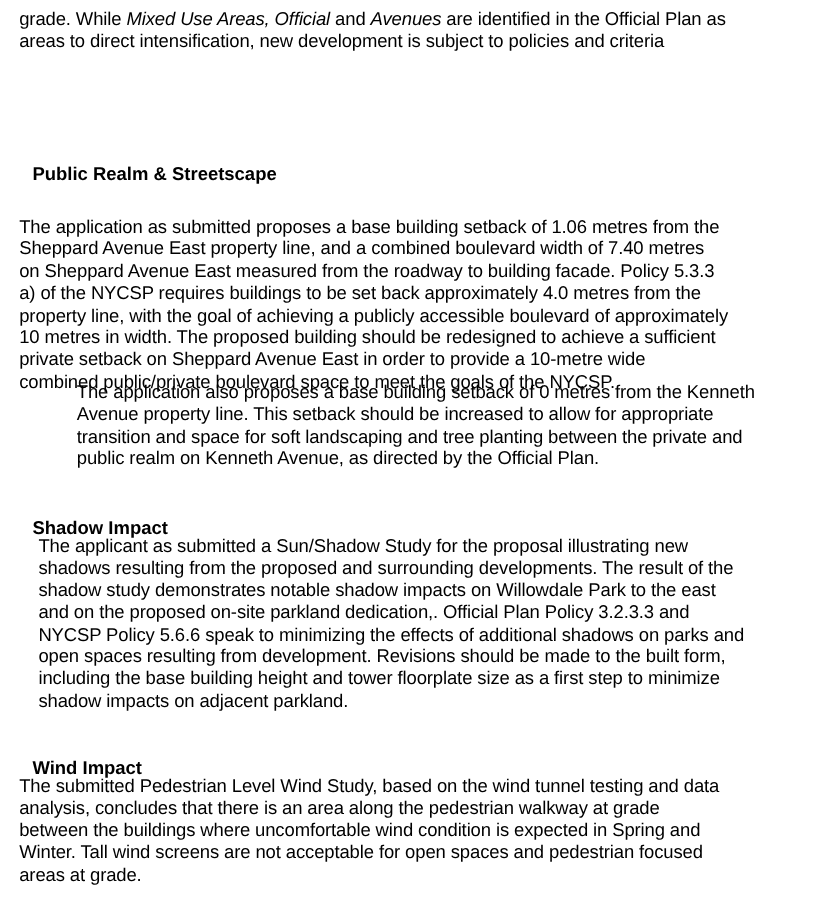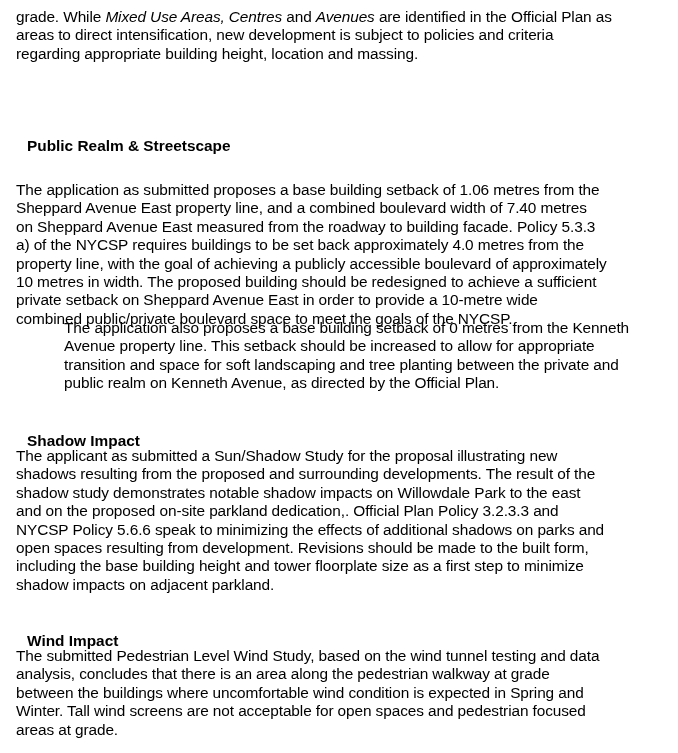--- a/index.html
+++ b/index.html
@@ -38,41 +38,40 @@
     }
     .block { position: absolute; left: 0; }
     em { font-style: italic; }
   </style>
 </head>
 <body>
 
 <div class="page">
 
   <div class="block" style="top:8px;">
-    <p class="para"><span>grade. While </span><em>Mixed Use Areas, Centres</em><span> and </span><em>Avenues</em><span> are identified in the Official Plan as</span></p>
+    <p class="para"><span>grade. While </span><em>Mixed Use Areas, Official</em><span> and </span><em>Avenues</em><span> are identified in the Official Plan as</span></p>
     <p class="para">areas to direct intensification, new development is subject to policies and criteria</p>
-    <p class="para">regarding appropriate building height, location and massing.</p>
   </div>
 
   <h2 class="heading" style="top:126px;">Public Realm &amp; Streetscape</h2>
   <p class="para block" style="top:165px;margin-top:16px;">The application as submitted proposes a base building setback of 1.06 metres from the
 Sheppard Avenue East property line, and a combined boulevard width of 7.40 metres
 on Sheppard Avenue East measured from the roadway to building facade. Policy 5.3.3
 a) of the NYCSP requires buildings to be set back approximately 4.0 metres from the
 property line, with the goal of achieving a publicly accessible boulevard of approximately
 10 metres in width. The proposed building should be redesigned to achieve a sufficient
 private setback on Sheppard Avenue East in order to provide a 10-metre wide
 combined public/private boulevard space to meet the goals of the NYCSP.</p>
   <p class="para block" style="top:319px;margin-left:48px;">The application also proposes a base building setback of 0 metres from the Kenneth
 Avenue property line. This setback should be increased to allow for appropriate
 transition and space for soft landscaping and tree planting between the private and
 public realm on Kenneth Avenue, as directed by the Official Plan.</p>
 
   <h2 class="heading" style="top:421px;">Shadow Impact</h2>
-  <p class="para block" style="top:447px;">The applicant as submitted a Sun/Shadow Study for the proposal illustrating new
+  <p class="para block" style="top:447px;margin-left:16px;">The applicant as submitted a Sun/Shadow Study for the proposal illustrating new
 shadows resulting from the proposed and surrounding developments. The result of the
 shadow study demonstrates notable shadow impacts on Willowdale Park to the east
 and on the proposed on-site parkland dedication,. Official Plan Policy 3.2.3.3 and
 NYCSP Policy 5.6.6 speak to minimizing the effects of additional shadows on parks and
 open spaces resulting from development. Revisions should be made to the built form,
 including the base building height and tower floorplate size as a first step to minimize
 shadow impacts on adjacent parkland.</p>
 
   <h2 class="heading" style="top:621px;">Wind Impact</h2>
   <p class="para block" style="top:647px;">The submitted Pedestrian Level Wind Study, based on the wind tunnel testing and data

